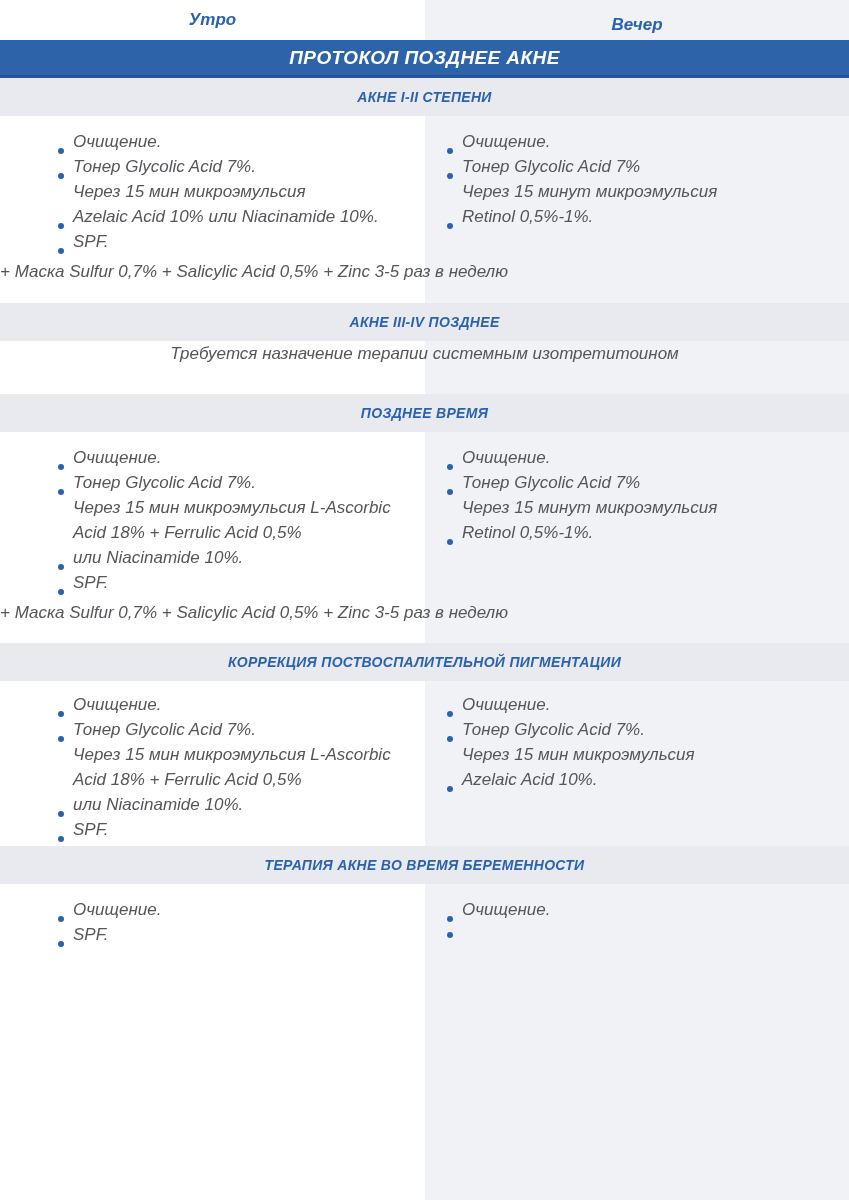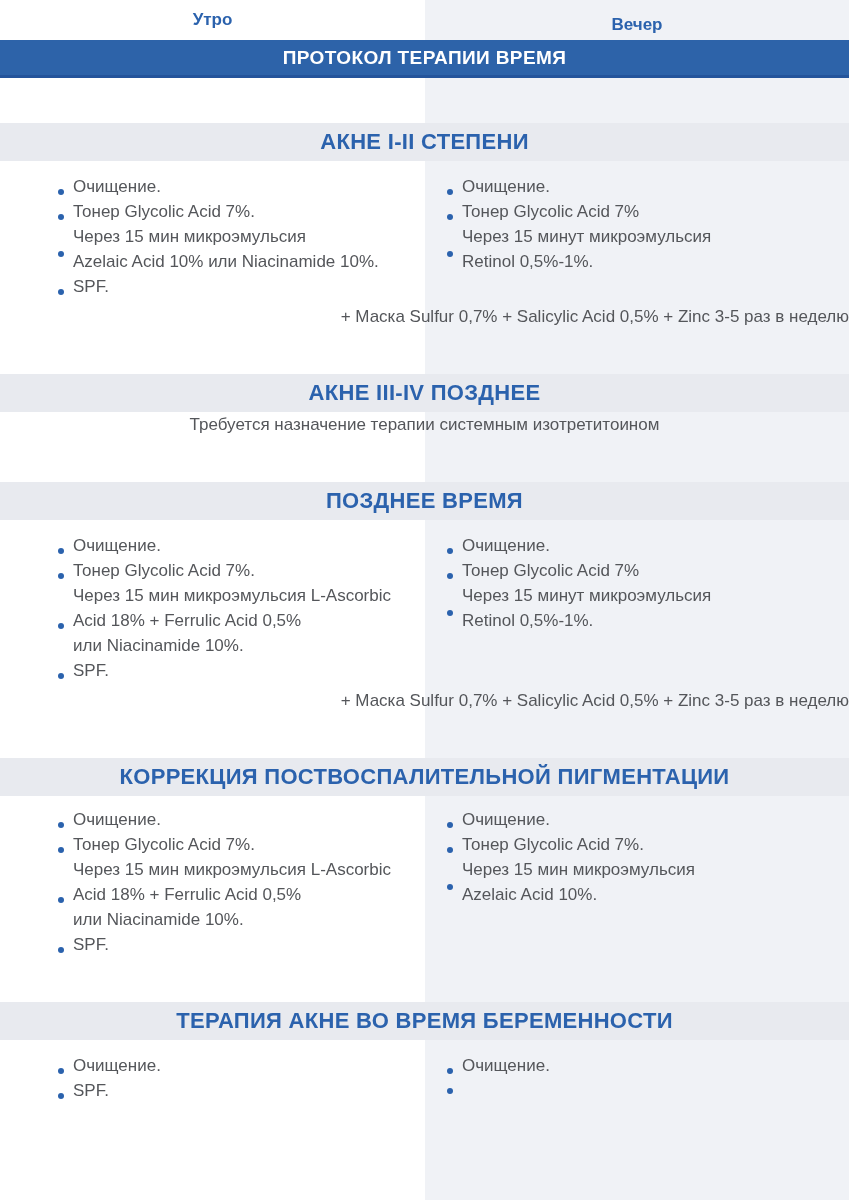--- a/index.html
+++ b/index.html
@@ -11,20 +11,21 @@
   }
   *{margin:0;padding:0;box-sizing:border-box;}
   body{background:#fff;}
   .page{
     position:relative;
     width:849px;height:1200px;
     background:#ffffff;
     font-family:"Liberation Sans", sans-serif;
     color:var(--body);
     overflow:hidden;
+    font-style:italic;
   }
   .evening-bg{
     position:absolute;top:0;left:425px;width:424px;height:1200px;
     background:var(--evening-gray);
   }
   .content{position:relative;z-index:1;}
 
   .col-header{display:flex;height:40px;}
   .col-header .cell{
     width:425px;display:flex;align-items:center;justify-content:center;
@@ -35,61 +36,61 @@
   .main-banner{
     height:38px;background:var(--blue);
     border-bottom:3px solid #24549b;
     display:flex;align-items:center;justify-content:center;
     color:#ffffff;font-size:19px;font-weight:bold;letter-spacing:0.4px;
   }
 
   .section-banner{
     height:38px;background:var(--section-gray);
     display:flex;align-items:center;justify-content:center;
-    color:var(--heading-blue);font-size:22px;font-weight:bold;letter-spacing:0.3px;margin-top:45px;
+    color:var(--heading-blue);font-size:14px;font-weight:bold;letter-spacing:0.3px;
   }
   section.s2{margin-top:19px;}
   section.s3{margin-top:28px;}
   section.s4{margin-top:18px;}
   section.s5{margin-top:4px;}
 
   .cols{display:flex;padding-top:13px;}
   section.s4 .cols{padding-top:11px;}
   .col{width:425px;}
   .col.evening{width:424px;}
   .col ul{list-style:none;}
   .col.morning ul{padding-left:58px;padding-right:10px;}
   .col.evening ul{padding-left:22px;padding-right:14px;}
 
-  li.b{display:flex;align-items:center;font-size:17px;line-height:25px;color:var(--body);}
+  li.b{display:flex;align-items:flex-end;font-size:17px;line-height:25px;color:var(--body);}
   .dot{flex:none;width:6px;height:6px;border-radius:50%;background:var(--heading-blue);margin-top:10px;margin-right:9px;}
   .btx{white-space:pre-line;}
 
   .footer-line{
-    margin-top:5px;line-height:25px;text-align:right;
+    margin-top:5px;line-height:25px;text-align:left;
     font-size:17px;color:var(--body);
   }
   .note-line{
     line-height:25px;text-align:center;
     font-size:17px;color:var(--body);
   }
 </style>
 </head>
 <body>
 
 <div class="page">
   <div class="evening-bg"></div>
   <div class="content">
 
     <div class="col-header">
       <div class="cell morning">Утро</div>
       <div class="cell evening">Вечер</div>
     </div>
 
-    <div class="main-banner">ПРОТОКОЛ ТЕРАПИИ ВРЕМЯ</div>
+    <div class="main-banner">ПРОТОКОЛ ПОЗДНЕЕ АКНЕ</div>
 
     <section class="s1">
       <div class="section-banner">АКНЕ I-II СТЕПЕНИ</div>
       <div class="cols">
         <div class="col morning">
           <ul>
             <li class="b">
                 <span class="dot"></span>
                 <span class="btx">Очищение.</span>
               </li>

